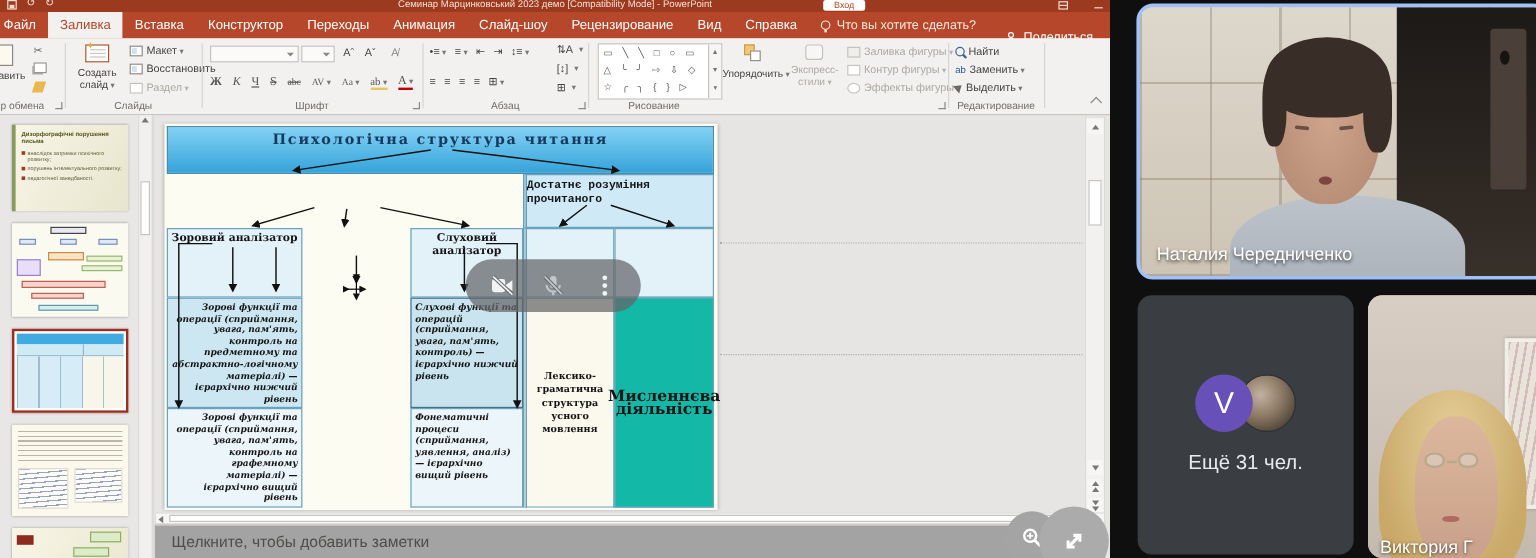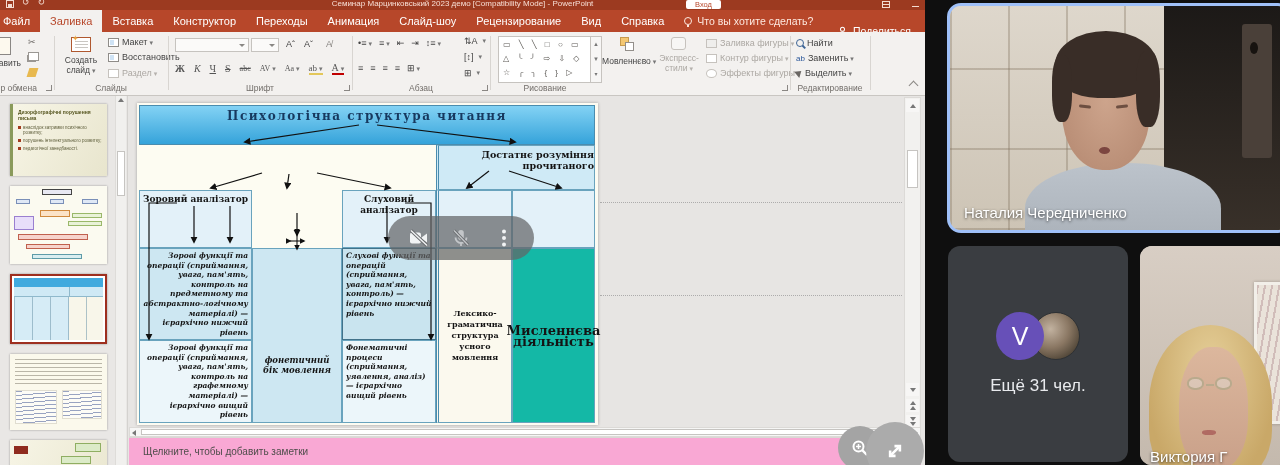--- a/index.html
+++ b/index.html
@@ -94,21 +94,21 @@
   .tscroll .thumb-v { position:absolute; left:1px; top:55px; width:8px; height:45px; background:#fff; border:1px solid #c6c4c1; }
   .tri-up { width:0; height:0; border-left:3px solid transparent; border-right:3px solid transparent; border-bottom:4px solid #777; }
   .tri-down { width:0; height:0; border-left:3px solid transparent; border-right:3px solid transparent; border-top:4px solid #777; }
 
   
   .slide { position:absolute; left:137px; top:103px; width:461px; height:322px; background:#fdfcf2; box-shadow:0 0 3px rgba(0,0,0,.3); font-family:"DejaVu Serif", serif; }
   .cell { position:absolute; border:1px solid #69a3bd; color:#141414; }
   .c-title { left:2px; top:2px; width:456px; height:40px; background:linear-gradient(180deg,#83d2f4,#35a3da); border-color:#4a8cae; }
   .c-title .tt { display:block; text-align:center; margin-top:3px; font-weight:bold; font-size:12px; letter-spacing:1.5px; color:#17395f; }
   .c-bl { left:2px; top:42px; width:297px; height:45px; background:#cfeaf6; text-align:center; font-weight:bold; font-size:9.5px; line-height:11px; padding-top:3px; }
-  .c-br { left:299px; top:42px; width:159px; height:45px; background:#cfeaf6; border-left:3px double #4a8cae; text-align:right; font-weight:bold; font-size:9.5px; line-height:11px; padding-top:3px; }
+  .c-br { left:299px; top:42px; width:159px; height:45px; background:#cfeaf6; border-left:3px double #4a8cae; text-align:left; font-weight:bold; font-size:9.5px; line-height:11px; padding-top:3px;font-family:Liberation Mono, monospace; }
   .c-h { background:#e3f1f9; text-align:center; font-weight:bold; font-size:9px; line-height:11px; padding-top:3px; top:87px; height:58px; }
   .c-h1 { left:2px; width:113px; } .c-h2 { left:115px; width:90px; } .c-h3 { left:205px; width:94px; }
   .c-h4 { left:299px; width:76px; border-left:3px double #4a8cae; } .c-h5 { left:375px; width:83px; }
   .c-body { font-style:italic; font-weight:bold; font-size:7.5px; line-height:9.6px; padding:2px 3px; }
   .c-b1a { left:2px; top:145px; width:113px; height:92px; background:#cde7f2; text-align:right; }
   .c-b1b { left:2px; top:237px; width:113px; height:83px; background:#ecf6fa; text-align:right; }
   .c-b2 { left:115px; top:145px; width:90px; height:175px; background:#cde7f2; display:flex; align-items:center; justify-content:center; text-align:center; font-size:8.5px; padding-top:62px; }
   .c-b3a { left:205px; top:145px; width:94px; height:92px; background:#c9e4ef; border:1.5px solid #41728a; text-align:left; }
   .c-b3b { left:205px; top:237px; width:94px; height:83px; background:#ecf6fa; text-align:left; }
   .c-b4 { left:299px; top:145px; width:76px; height:175px; background:#fbf9ee; border-left:3px double #4a8cae; display:flex; align-items:center; justify-content:center; text-align:center; font-style:normal; font-size:8px; line-height:11px; }
@@ -120,21 +120,21 @@
   
   .vscroll { position:absolute; left:904px; top:97px; width:17px; height:333px; background:#f2f1ef; border:1px solid #dcdad7; }
   .vs-btn { position:absolute; left:1px; width:13px; height:13px; display:flex; align-items:center; justify-content:center; background:#f7f6f5; }
   .vs-thumb { position:absolute; left:2px; top:52px; width:11px; height:38px; background:#fff; border:1px solid #c6c4c1; }
   .dbl { display:flex; flex-direction:column; gap:1px; align-items:center; }
   .hscroll { position:absolute; left:129px; top:427px; width:792px; height:10px; background:#f6f6f5; border:1px solid #dcdad7; }
   .hs-thumb { position:absolute; left:11px; top:1px; width:745px; height:6px; background:#fff; border:1px solid #c6c4c1; }
   .hs-l { position:absolute; left:2px; top:2px; } .hs-r { position:absolute; right:2px; top:2px; }
   .tri-left { width:0; height:0; border-top:3px solid transparent; border-bottom:3px solid transparent; border-right:4px solid #777; }
   .tri-right { width:0; height:0; border-top:3px solid transparent; border-bottom:3px solid transparent; border-left:4px solid #777; }
-  .notes { position:absolute; left:129px; top:437px; width:792px; height:28px; background:#f9a8d4; border-top:1px solid #d9d7d4; color:#4f4d4b; font-size:10px; line-height:28px; padding-left:14px; }
+  .notes { position:absolute; left:129px; top:437px; width:792px; height:28px; background:#a3a3a3; border-top:1px solid #d9d7d4; color:#4f4d4b; font-size:13px; line-height:28px; padding-left:14px; }
 
   
   .circ { position:absolute; border-radius:50%; display:flex; align-items:center; justify-content:center; z-index:30; }
   .circ-zoom { left:838px; top:426px; width:44px; height:44px; background:#a4a4a4; }
   .circ-expand { left:866px; top:422px; width:58px; height:58px; background:#ababab; }
 
   
   .pill { position:absolute; left:388px; top:216px; width:146px; height:44px; background:rgba(100,101,103,.72); border-radius:24px; display:flex; align-items:center; justify-content:space-evenly; z-index:40; }
 
   
@@ -323,21 +323,21 @@
           <div>▭ ╲ ╲ □ ○ ▭</div>
           <div>△ ╰ ╯ ⇨ ⇩ ◇</div>
           <div>☆ ╭ ╮ { } ▷</div>
           <div class="shape-scroll">▲<br>▼<br>▾</div>
         </div>
         <div class="bigbtn" style="left:112px;width:52px;">
           <div class="bicon" style="position:relative;width:16px;height:16px;">
               <span class="ic-sq1"></span>
               <span class="ic-sq2"></span>
             </div>
-          <span class="dd">Мовленнєво</span>
+          <span class="dd">Упорядочить</span>
         </div>
         <div class="bigbtn gray" style="left:166px;width:44px;">
           <div class="bicon" style="width:15px;height:13px;border:1px solid #c6c2bd;border-radius:3px;background:#f7f6f4;"></div>
           <span class="dd gray" style="display:inline-block;width:46px;">Экспресс- стили</span>
         </div>
         <div class="rowbtn gray" style="left:216px;top:6px;">
           <span class="mini-rect" style="border-color:#c6c2bd;background:#efeeec;"></span>
           <span class="dd gray">Заливка фигуры</span>
         </div>
         <div class="rowbtn gray" style="left:216px;top:21px;">
@@ -426,21 +426,20 @@
       <div class="cell c-title">
           <span class="tt">Психологічна структура читання</span>
         </div>
       <div class="cell c-br">Достатнє розуміння прочитаного</div>
       <div class="cell c-h c-h1">Зоровий аналізатор</div>
       <div class="cell c-h c-h3">Слуховий аналізатор</div>
       <div class="cell c-h c-h4"></div>
       <div class="cell c-h c-h5"></div>
       <div class="cell c-body c-b1a">Зорові функції та операції (сприймання, увага, пам'ять, контроль на предметному та абстрактно-логічному матеріалі) — ієрархічно нижчий рівень</div>
       <div class="cell c-body c-b1b">Зорові функції та операції (сприймання, увага, пам'ять, контроль на графемному матеріалі) — ієрархічно вищий рівень</div>
-      <div class="cell c-body c-b2">фонетичний бік мовлення</div>
       <div class="cell c-body c-b3a">Слухові функції та операцій (сприймання, увага, пам'ять, контроль) — ієрархічно нижчий рівень</div>
       <div class="cell c-body c-b3b">Фонематичні процеси (сприймання, уявлення, аналіз) — ієрархічно вищий рівень</div>
       <div class="cell c-body c-b4">Лексико-граматична структура усного мовлення</div>
       <div class="cell c-body c-b5">Мисленнєва діяльність</div>
 
       <svg class="arrows" viewBox="0 0 461 322">
         <defs>
           <marker id="ah" markerWidth="7" markerHeight="7" refX="4.5" refY="3" orient="auto">
             <path d="M0,0 L6,3 L0,6 z" fill="#111"></path>
           </marker>

